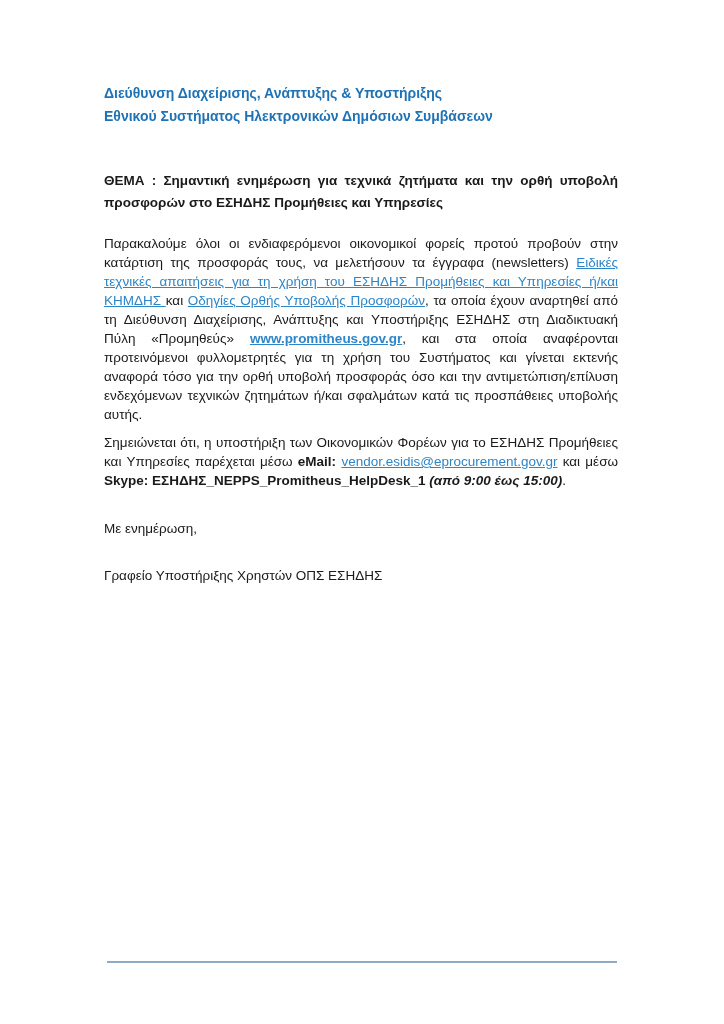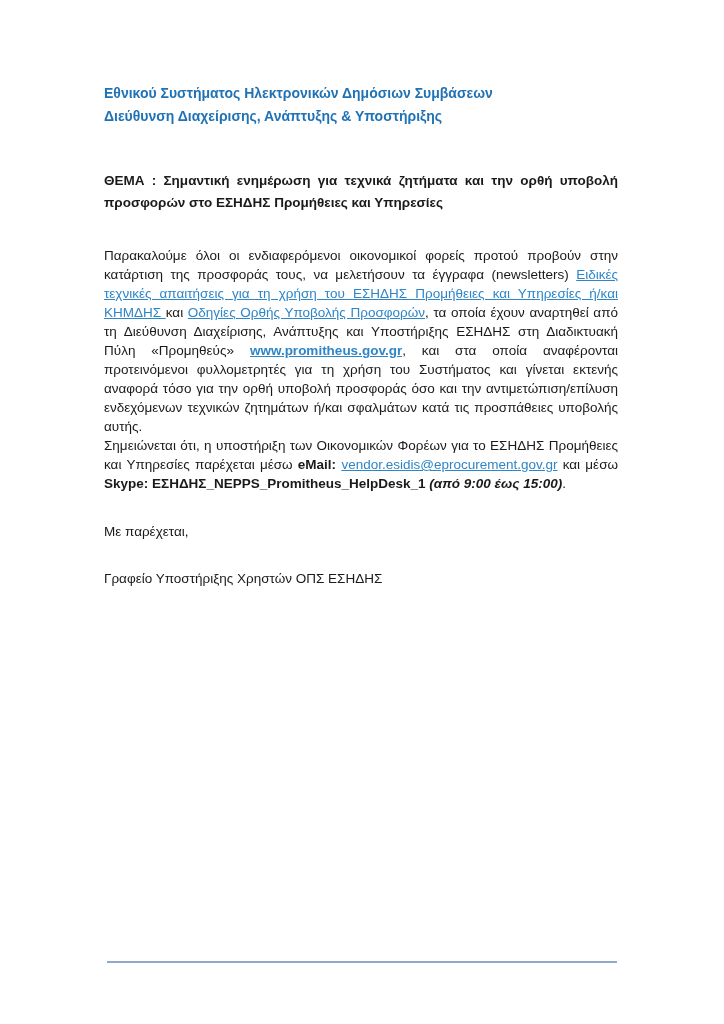--- a/index.html
+++ b/index.html
@@ -34,22 +34,22 @@
     font-weight: bold;
     font-size: 13.5px;
     line-height: 22px;
     text-align: justify;
   }
   .para {
     font-size: 13.5px;
     line-height: 19px;
     text-align: justify;
   }
-  .para-1 { margin-top: 32px; }
-  .para-2 { }
+  .para-1 { margin-top: 20px; }
+  .para-2 { margin-top: 9px; }
   a.doclink {
     color: var(--link-blue);
     text-decoration: underline;
     cursor: pointer;
   }
   a.doclink.bold { font-weight: bold; }
   .b  { font-weight: bold; }
   .bi { font-weight: bold; font-style: italic; }
   .closing-salutation {
     margin-top: 29px;
@@ -70,29 +70,29 @@
     background: var(--footer-line);
   }
 </style>
 </head>
 <body>
 
 <div class="page">
   <div class="content">
 
     <div class="letterhead">
+      <div>Διεύθυνση Διαχείρισης, Ανάπτυξης &amp; Υποστήριξης</div>
       <div>Εθνικού Συστήματος Ηλεκτρονικών Δημόσιων Συμβάσεων</div>
-      <div>Διεύθυνση Διαχείρισης, Ανάπτυξης &amp; Υποστήριξης</div>
     </div>
 
     <div class="subject">ΘΕΜΑ : Σημαντική ενημέρωση για τεχνικά ζητήματα και την ορθή υποβολή προσφορών στο ΕΣΗΔΗΣ Προμήθειες και Υπηρεσίες</div>
 
     <p class="para para-1"><span>Παρακαλούμε όλοι οι ενδιαφερόμενοι οικονομικοί φορείς προτού προβούν στην κατάρτιση της προσφοράς τους, να μελετήσουν τα έγγραφα (newsletters) </span><a class="doclink">Ειδικές τεχνικές απαιτήσεις για τη χρήση του ΕΣΗΔΗΣ Προμήθειες και Υπηρεσίες ή/και ΚΗΜΔΗΣ </a><span>και </span><a class="doclink">Οδηγίες Ορθής Υποβολής Προσφορών</a><span>, τα οποία έχουν αναρτηθεί από τη Διεύθυνση Διαχείρισης, Ανάπτυξης και Υποστήριξης ΕΣΗΔΗΣ στη Διαδικτυακή Πύλη «Προμηθεύς» </span><a class="doclink bold">www.promitheus.gov.gr</a><span>, και στα οποία αναφέρονται προτεινόμενοι φυλλομετρητές για τη χρήση του Συστήματος και γίνεται εκτενής αναφορά τόσο για την ορθή υποβολή προσφοράς όσο και την αντιμετώπιση/επίλυση ενδεχόμενων τεχνικών ζητημάτων ή/και σφαλμάτων κατά τις προσπάθειες υποβολής αυτής.</span></p>
 
     <p class="para para-2"><span>Σημειώνεται ότι, η υποστήριξη των Οικονομικών Φορέων για το ΕΣΗΔΗΣ Προμήθειες και Υπηρεσίες  παρέχεται μέσω </span><span class="b">eMail:</span><span> </span><a class="doclink">vendor.esidis@eprocurement.gov.gr</a><span> και μέσω </span><span class="b">Skype:</span><span> </span><span class="b">ΕΣΗΔΗΣ_NEPPS_Promitheus_HelpDesk_1 </span><span class="bi">(από 9:00 έως 15:00)</span><span>.</span></p>
 
-    <div class="closing-salutation">Με παρέχεται,</div>
+    <div class="closing-salutation">Με ενημέρωση,</div>
     <div class="signature">Γραφείο Υποστήριξης Χρηστών ΟΠΣ ΕΣΗΔΗΣ</div>
 
   </div>
 
   <div class="footer-divider"></div>
 </div>
 
 </body></html>

